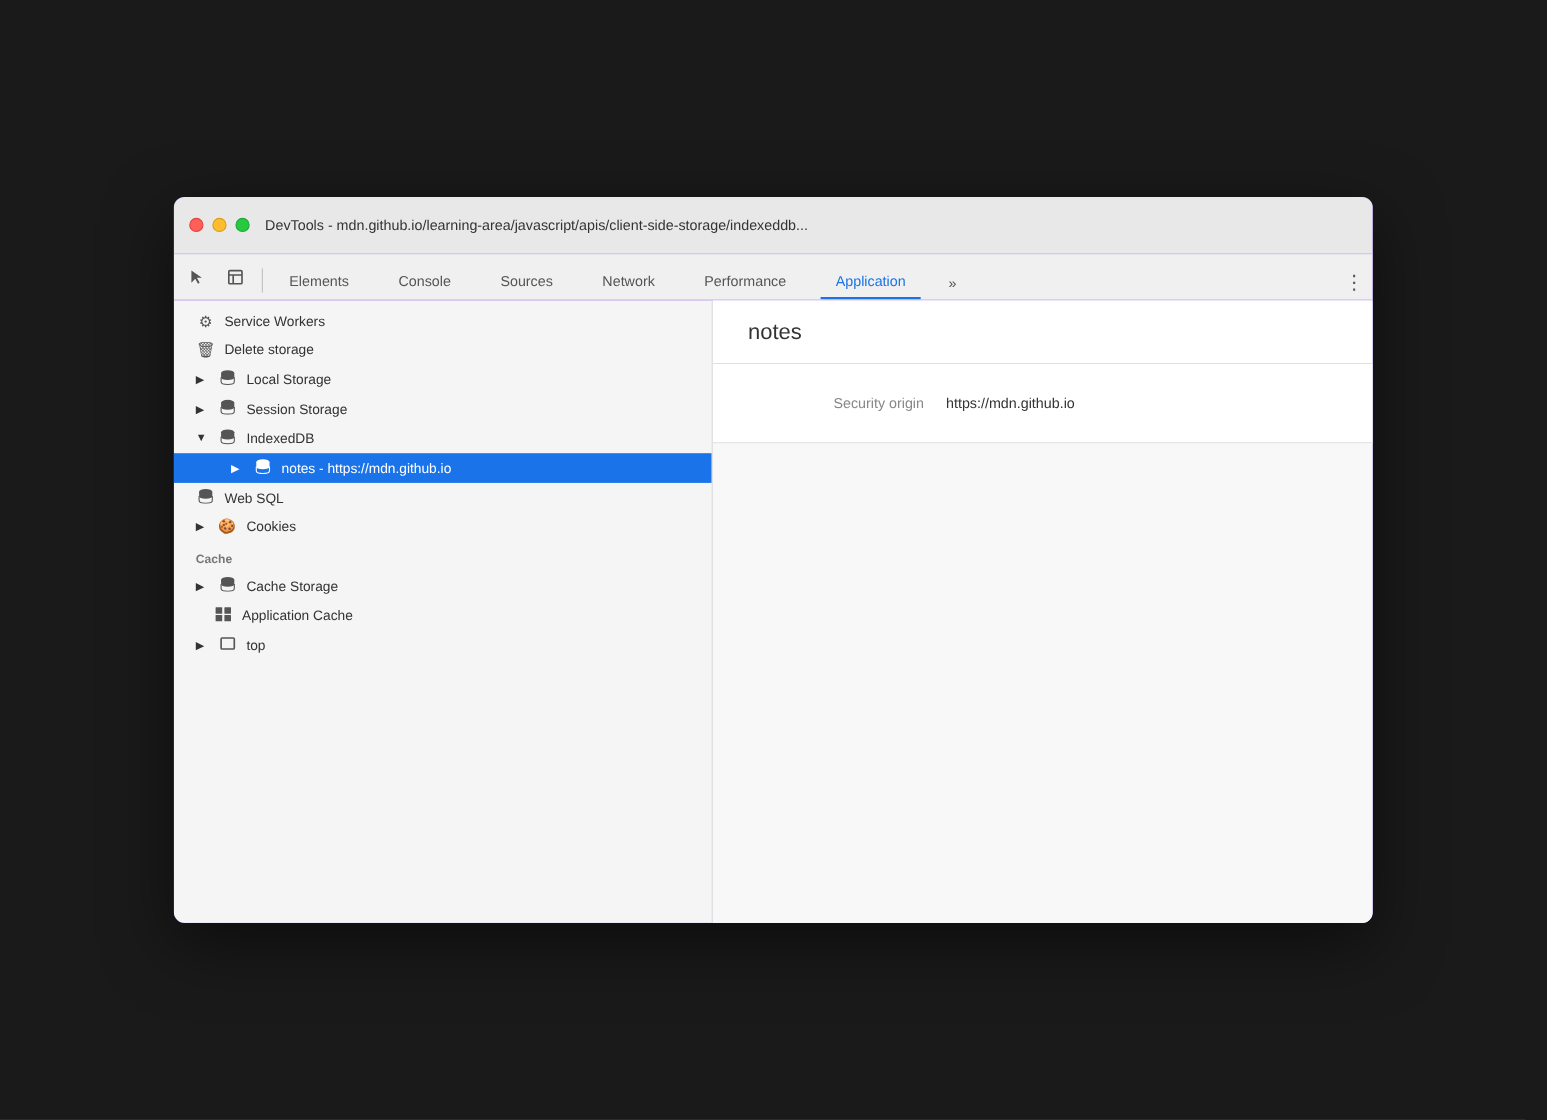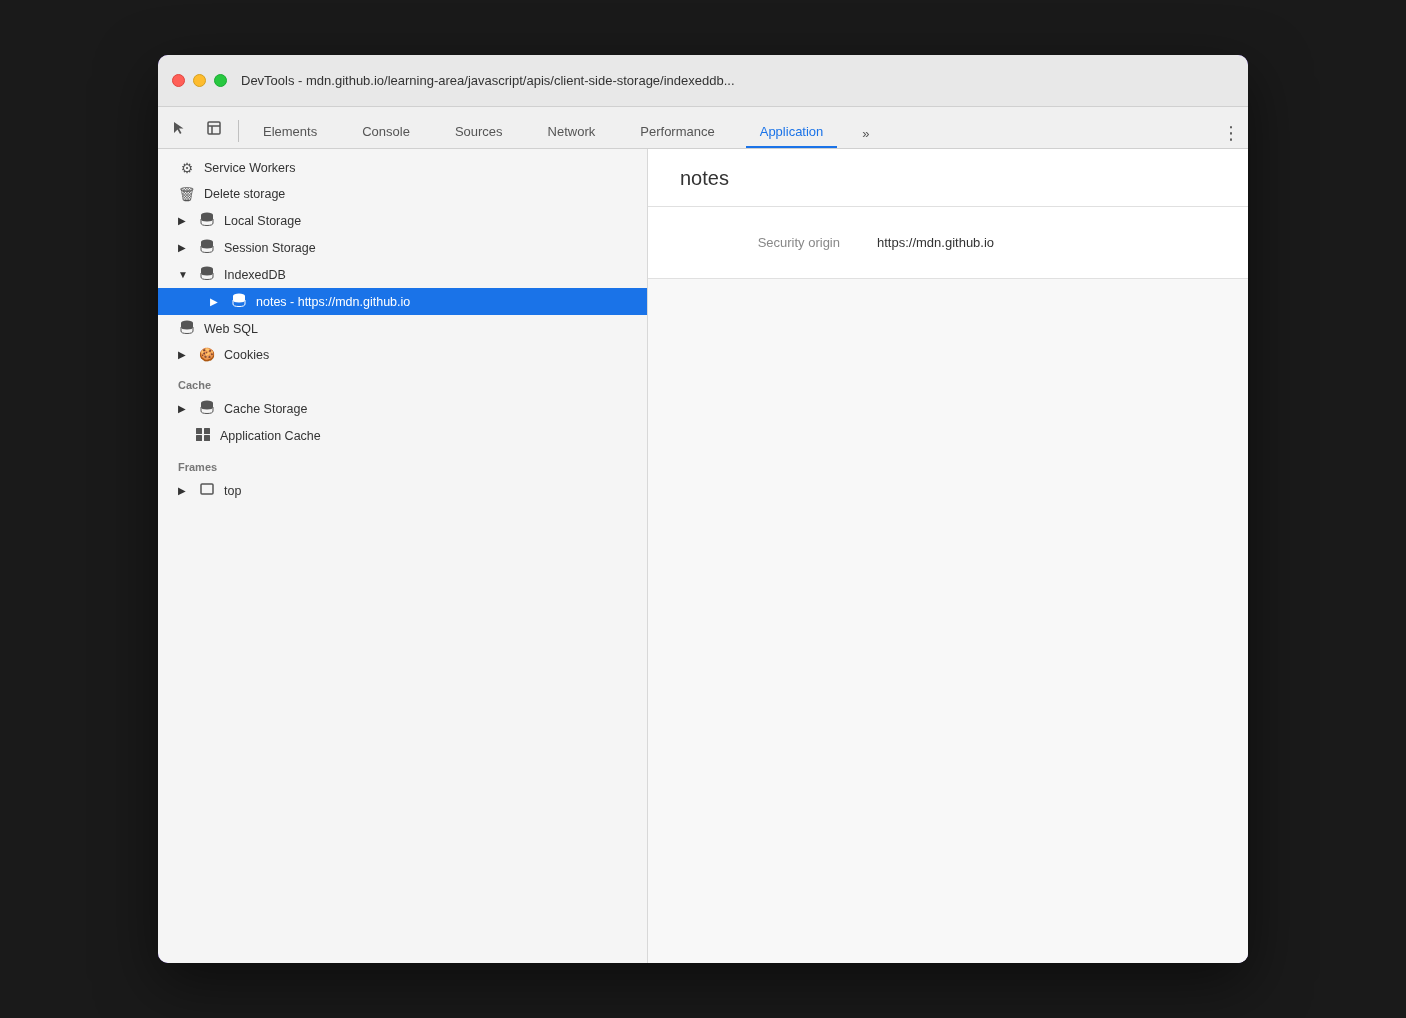--- a/index.html
+++ b/index.html
@@ -8,21 +8,21 @@
       background: #1a1a1a;
       display: flex;
       justify-content: center;
       align-items: center;
       min-height: 100vh;
       font-family: -apple-system, BlinkMacSystemFont, 'Helvetica Neue', Arial, sans-serif;
     }
 
     .window {
       width: 1090px;
-      height: 908px;
+      height: 660px;
       background: #8b5cf6;
       border-radius: 10px;
       overflow: hidden;
       box-shadow: 0 20px 60px rgba(0,0,0,0.5);
       display: flex;
       flex-direction: column;
     }
 
     
     .title-bar {
@@ -227,21 +227,20 @@
     .info-section {
       padding: 28px 32px;
       border-bottom: 1px solid #e0e0e0;
       background: #fff;
     }
 
     .info-row {
       display: flex;
       align-items: center;
       margin-bottom: 20px;
-      gap: 17px;
     }
 
     .info-row:last-child {
       margin-bottom: 0;
     }
 
     .info-label {
       width: 160px;
       text-align: right;
       font-size: 13px;
@@ -426,21 +425,20 @@
           <svg width="16" height="14" viewBox="0 0 16 14" fill="#555">
             <rect x="1" y="1" width="6" height="6" rx="0.5"></rect>
             <rect x="9" y="1" width="6" height="6" rx="0.5"></rect>
             <rect x="1" y="8" width="6" height="6" rx="0.5"></rect>
             <rect x="9" y="8" width="6" height="6" rx="0.5"></rect>
           </svg>
         </span>
         <span>Application Cache</span>
       </div>
 
-      <div class="sidebar-section-header">Frames</div>
 
       <div class="sidebar-item indent-1">
         <span class="expand-arrow">▶</span>
         <span class="item-icon frame-icon">
           <svg width="16" height="14" viewBox="0 0 16 14" fill="none" stroke="#555" stroke-width="1.5">
             <rect x="2" y="2" width="12" height="10" rx="1"></rect>
           </svg>
         </span>
         <span>top</span>
       </div>

